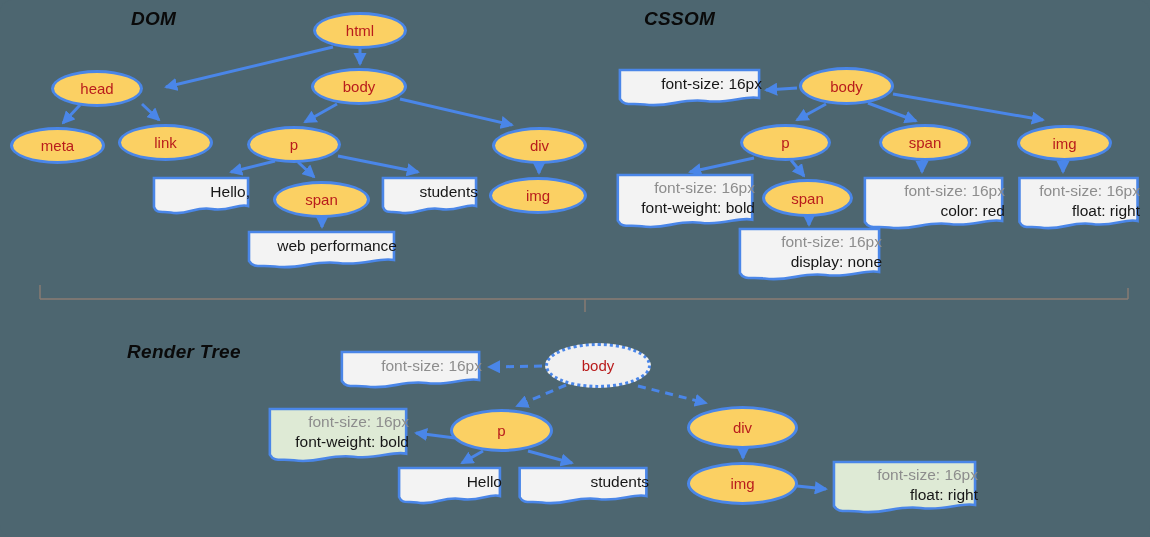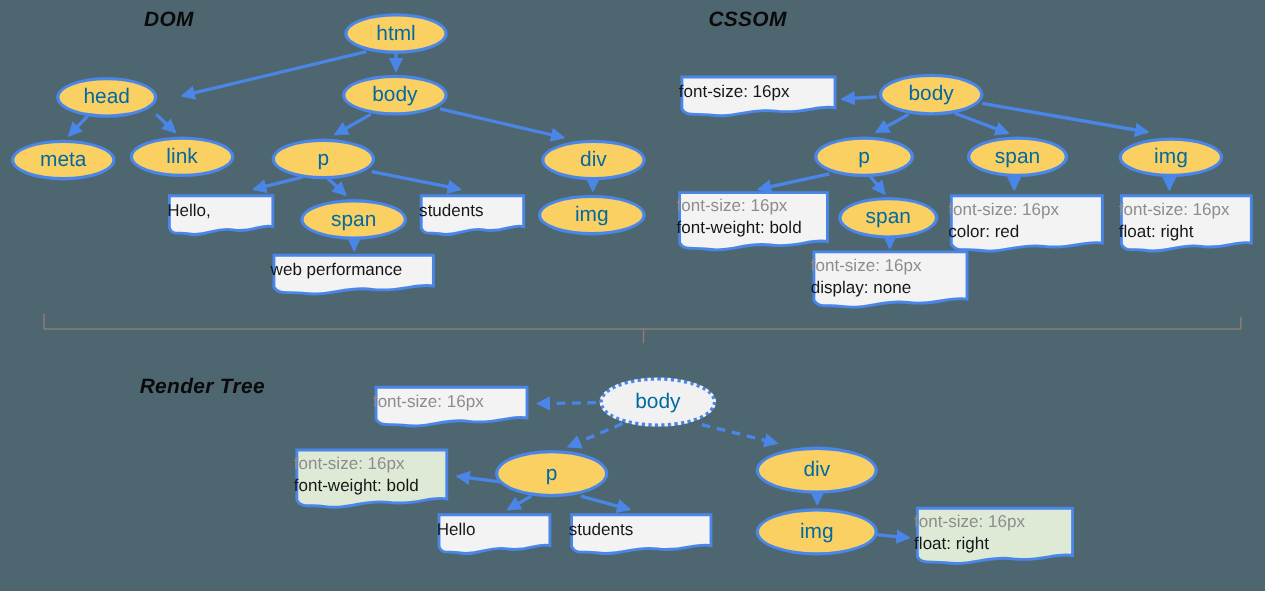--- a/index.html
+++ b/index.html
@@ -1,27 +1,27 @@
 <!DOCTYPE html>
 <html><head>
 <meta charset="utf-8">
 <style>
   html,body{margin:0;padding:0;background:#4d6670;}
   .canvas{position:relative;width:1150px;height:537px;background:#4d6670;
           font-family:"Liberation Sans",sans-serif;overflow:hidden;border-radius:12px;}
   .title{position:absolute;font-style:italic;font-weight:bold;font-size:19px;color:#0a0a0a;letter-spacing:.3px;}
   .ell{position:absolute;box-sizing:border-box;border:3px solid #4a86e8;border-radius:50%;
        background:#fbd063;display:flex;align-items:center;justify-content:center;
-       font-size:19px;color:#0369a1;}
+       font-size:15px;color:#b91c1c;}
   .ell.light{background:#f1f1f1;border:3px dotted #4a86e8;}
   .note{position:absolute;}
   .note>svg{position:absolute;left:0;top:0;width:100%;height:100%;overflow:visible;}
   .notebg{fill:#f3f3f3;stroke:#4a86e8;stroke-width:2.6;vector-effect:non-scaling-stroke;}
   .green .notebg{fill:#deead5;}
-  .lines{position:relative;width:100%;text-align:left;font-size:15.5px;color:#161616;}
+  .lines{position:relative;width:100%;text-align:right;font-size:15.5px;color:#161616;}
   .s1 .lines{padding-top:6px;line-height:19px;}
   .s2 .lines{padding-top:5px;line-height:20px;}
   .gray{color:#8d8d8d;}
   #arrows{position:absolute;left:0;top:0;}
 </style>
 </head>
 <body>
 
 <div class="canvas">
 

